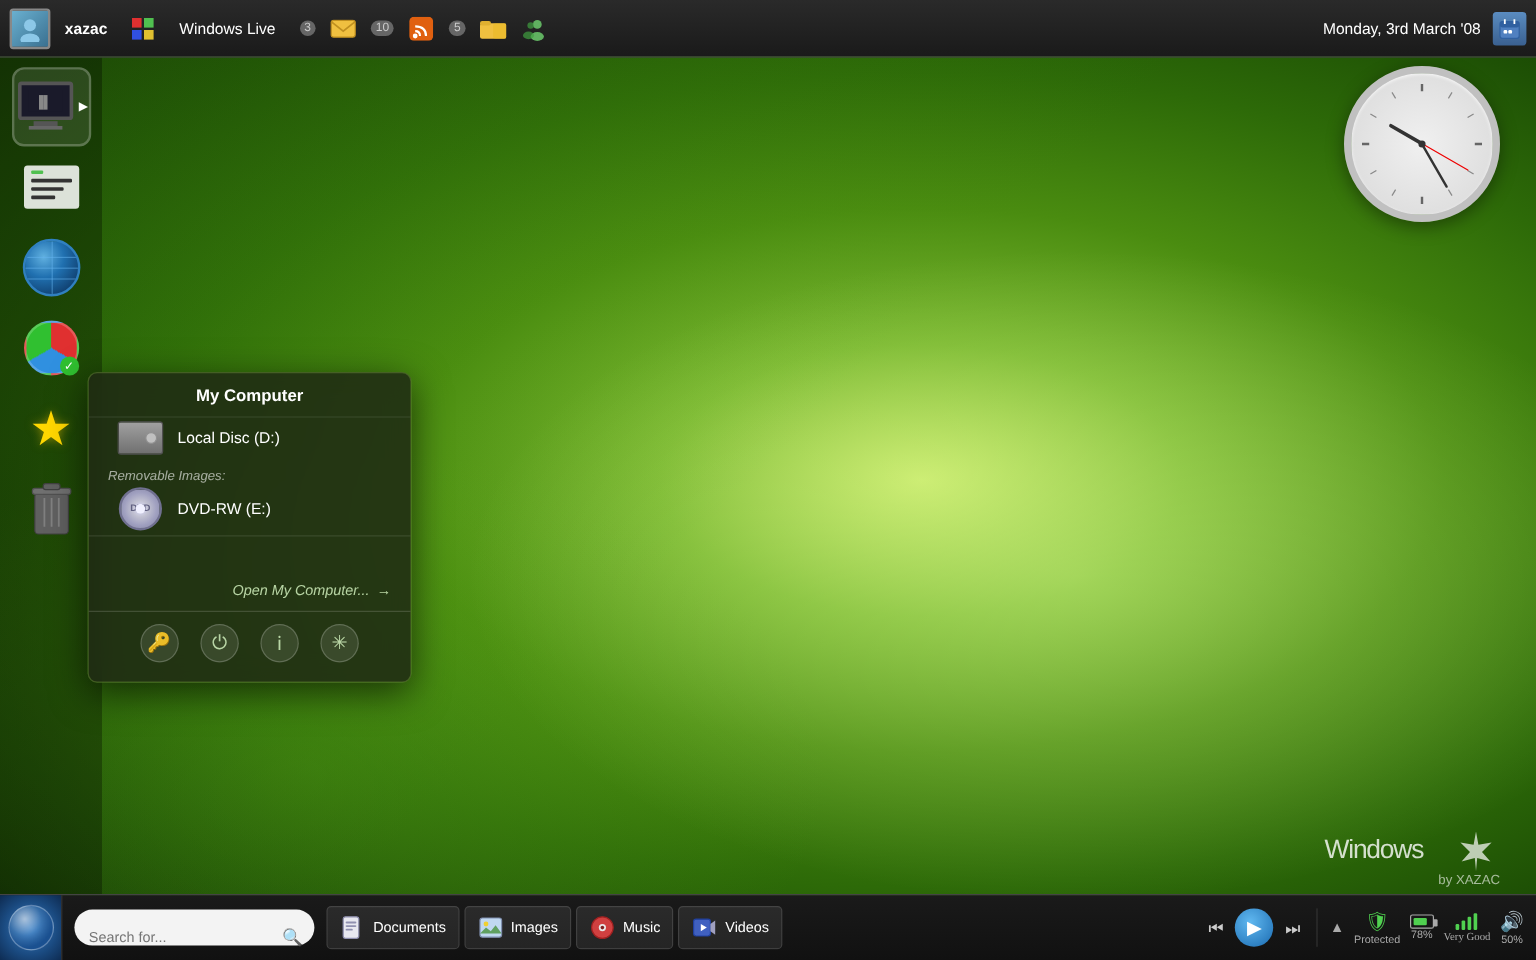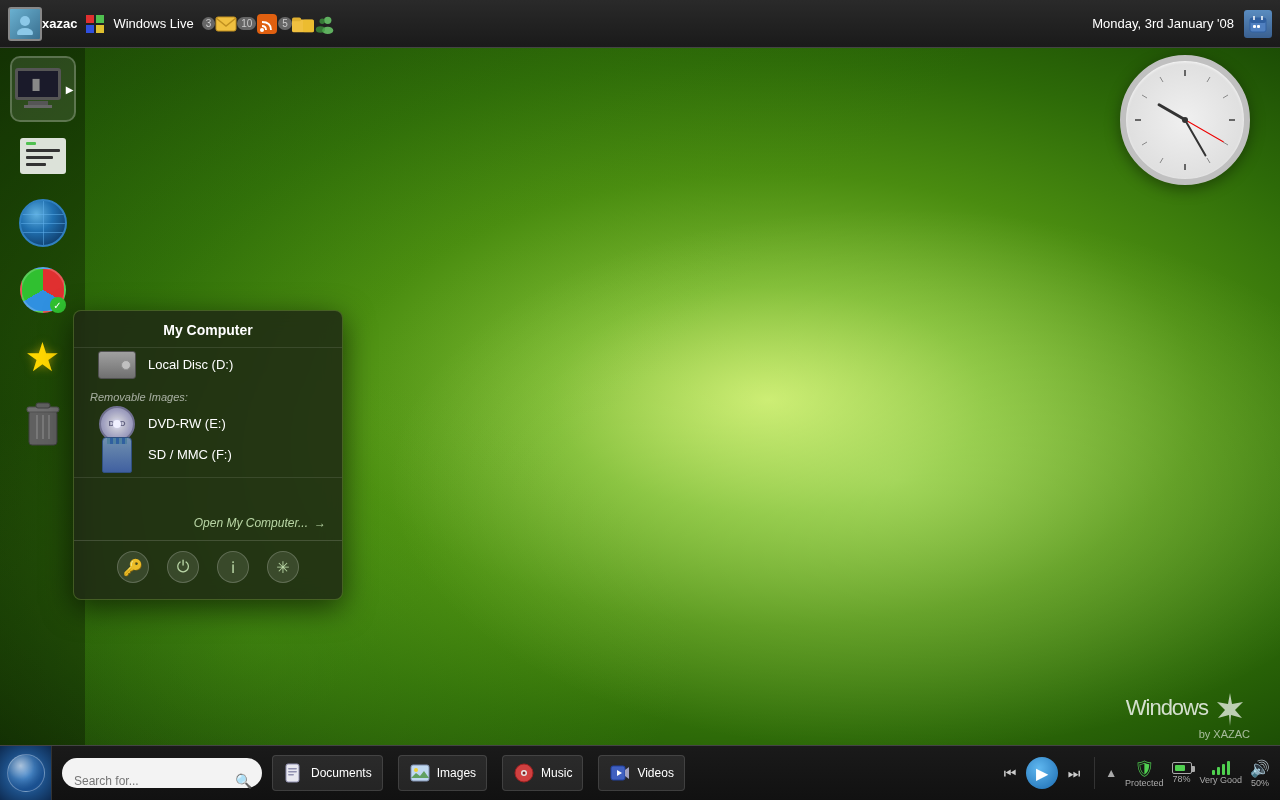--- a/index.html
+++ b/index.html
@@ -39,21 +39,21 @@
       display: flex;
       align-items: center;
       padding: 0 8px;
       z-index: 100;
       border-bottom: 1px solid #444;
     }
 
     .top-bar-left {
       display: flex;
       align-items: center;
-      gap: 0;
+      gap: 12px;
       flex: 1;
     }
 
     .user-avatar {
       width: 34px;
       height: 34px;
       border-radius: 3px;
       background: linear-gradient(135deg, #6ab0d0, #3a7090);
       border: 2px solid #888;
       display: flex;
@@ -414,21 +414,21 @@
       border: none;
       cursor: pointer;
       color: #666;
       font-size: 14px;
     }
 
     
     .taskbar-items {
       display: flex;
       align-items: center;
-      gap: 15px;
+      gap: 4px;
       flex: 1;
     }
 
     .taskbar-app-btn {
       display: flex;
       align-items: center;
       gap: 6px;
       padding: 4px 10px;
       background: rgba(255,255,255,0.08);
       border: 1px solid rgba(255,255,255,0.12);
@@ -809,21 +809,21 @@
         <svg width="24" height="22" viewBox="0 0 24 22">
           <circle cx="15" cy="7" r="4" fill="#60b060"></circle>
           <ellipse cx="15" cy="18" rx="6" ry="4" fill="#60b060"></ellipse>
           <circle cx="9" cy="8" r="3" fill="#40a040" opacity="0.7"></circle>
           <ellipse cx="7" cy="17" rx="5" ry="3.5" fill="#40a040" opacity="0.7"></ellipse>
         </svg>
       </div>
     </div>
 
     <div class="top-bar-right">
-      <span class="date-text">Monday, 3rd January '08</span>
+      <span class="date-text">Monday, 3rd March '08</span>
       <div class="calendar-icon-btn">
         <svg width="18" height="18" viewBox="0 0 18 18">
           <rect x="1" y="3" width="16" height="14" rx="2" fill="#5080c0" stroke="#3060a0"></rect>
           <rect x="1" y="3" width="16" height="5" rx="2" fill="#3060a0"></rect>
           <line x1="5" y1="1" x2="5" y2="5" stroke="white" stroke-width="1.5"></line>
           <line x1="13" y1="1" x2="13" y2="5" stroke="white" stroke-width="1.5"></line>
           <rect x="4" y="10" width="3" height="3" fill="white" rx="1"></rect>
           <rect x="8" y="10" width="3" height="3" fill="white" rx="1"></rect>
         </svg>
       </div>
@@ -850,21 +850,21 @@
         </g>
       </svg>
       <div class="hand hour-hand" style="transform: rotate(-60deg);"></div>
       <div class="hand minute-hand" style="transform: rotate(150deg);"></div>
       <div class="hand second-hand" style="transform: rotate(120deg);"></div>
       <div class="clock-center"></div>
     </div>
   </div>
 
   <div class="win7-brand">
-    <div style="display:flex; align-items:center; justify-content:flex-end; gap:2px;">
+    <div style="display:flex; align-items:center; justify-content:flex-end; gap:24px;">
       <span class="win7-text">
         <span>Windows</span>
       </span>
       <svg width="40" height="40" viewBox="0 0 40 40">
         <polygon points="20,5 22,16 33,14 25,22 32,30 21,27 20,38 19,27 8,30 15,22 7,14 18,16" fill="rgba(255,255,255,0.7)"></polygon>
       </svg>
     </div>
     <div class="by-xazac">by XAZAC</div>
   </div>
 
@@ -940,26 +940,20 @@
 
     <div class="popup-section-label">Removable Images:</div>
 
     <div class="popup-item">
       <div class="popup-item-icon">
         <div class="dvd-icon">DVD</div>
       </div>
       <span class="popup-item-label">DVD-RW (E:)</span>
     </div>
 
-    <div class="popup-item">
-      <div class="popup-item-icon">
-        <div class="sd-icon"></div>
-      </div>
-      <span class="popup-item-label">SD / MMC (F:)</span>
-    </div>
 
     <hr class="popup-divider">
 
     <div class="open-computer-link">
       <span>Open My Computer...</span>
       <span>→</span>
     </div>
 
     <div class="popup-bottom-bar">
       <button class="popup-action-btn">🔑</button>
@@ -1051,21 +1045,21 @@
         <span style="color:#aaa; font-size:9px;">78%</span>
       </div>
 
       <div style="display:flex; flex-direction:column; align-items:center;">
         <div class="signal-bars">
           <div class="signal-bar" style="height:5px;"></div>
           <div class="signal-bar" style="height:8px;"></div>
           <div class="signal-bar" style="height:11px;"></div>
           <div class="signal-bar" style="height:14px;"></div>
         </div>
-        <span style="color:#aaa; font-size:9px;">Very Good</span>
+        <span style="color:#aaa; font-size:9px;font-family:Liberation Serif, serif;">Very Good</span>
       </div>
 
       <div style="display:flex; flex-direction:column; align-items:center;">
         <span style="color:#ccc; font-size:16px;">🔊</span>
         <span style="color:#aaa; font-size:9px;">50%</span>
       </div>
     </div>
   </div>
 
 </div>

